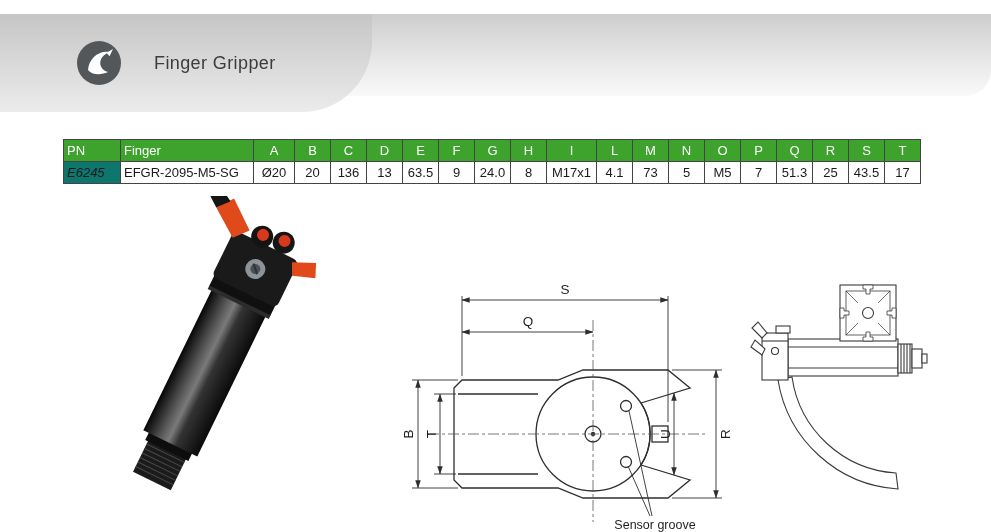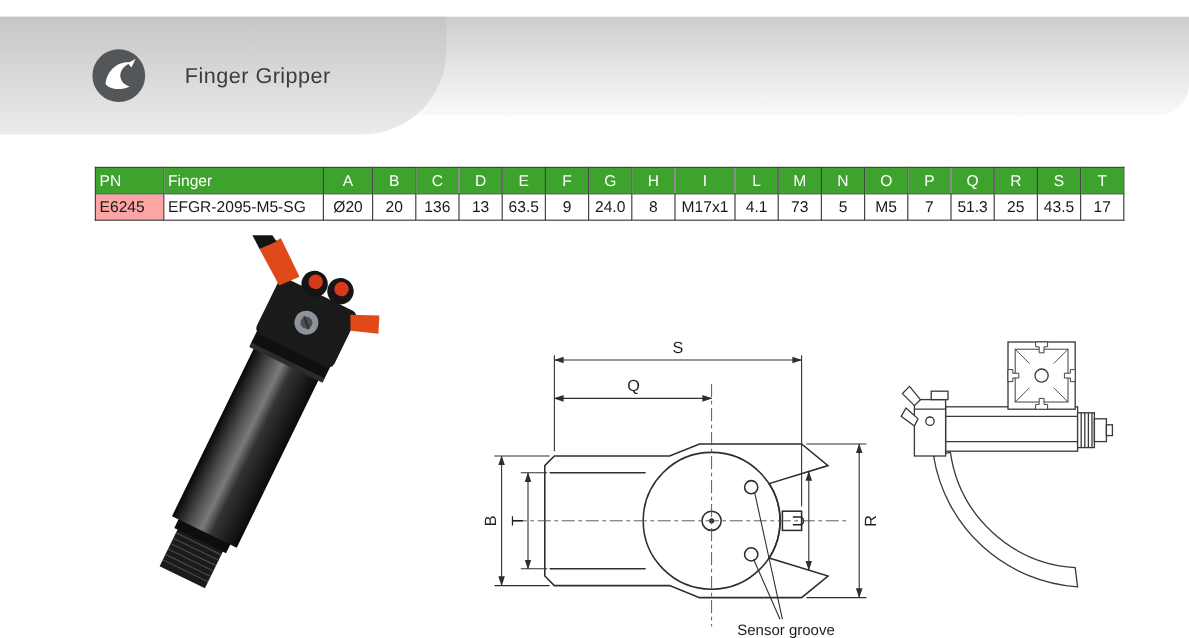--- a/index.html
+++ b/index.html
@@ -19,30 +19,30 @@
     border-radius:0 0 70px 0;
   }
   .logo { position:absolute; left:76px; top:40px; width:46px; height:46px; }
   .page-title {
     position:absolute; left:130px; top:53px; font-size:18px; color:#3c3c3c;
     letter-spacing:0.4px;
     margin-left:24px;
   }
   
   table.spec {
-    position:absolute; left:79px; top:139px; border-collapse:collapse;
+    position:absolute; left:63px; top:139px; border-collapse:collapse;
     table-layout:fixed; font-size:13px; color:#1a1a1a;border-radius:16px;
   }
   table.spec th, table.spec td {
     border:1px solid #444; height:21px; padding:0 3px; text-align:center;
     overflow:hidden; white-space:nowrap;
   }
   table.spec th { background:#3ea32d; color:#ffffff; font-weight:normal; }
   table.spec .al { text-align:left; }
-  table.spec td.pn { background:#fca5a5; }
+  table.spec td.pn { background:#0f766e;font-style:italic; }
   
   .product-photo { position:absolute; left:88px; top:196px; }
   .front-view    { position:absolute; left:368px; top:276px; }
   .side-view     { position:absolute; left:748px; top:281px; }
   svg text { font-family:"Liberation Sans", sans-serif; }
 </style>
 </head>
 <body>
 
 <div class="banner-band"></div>

